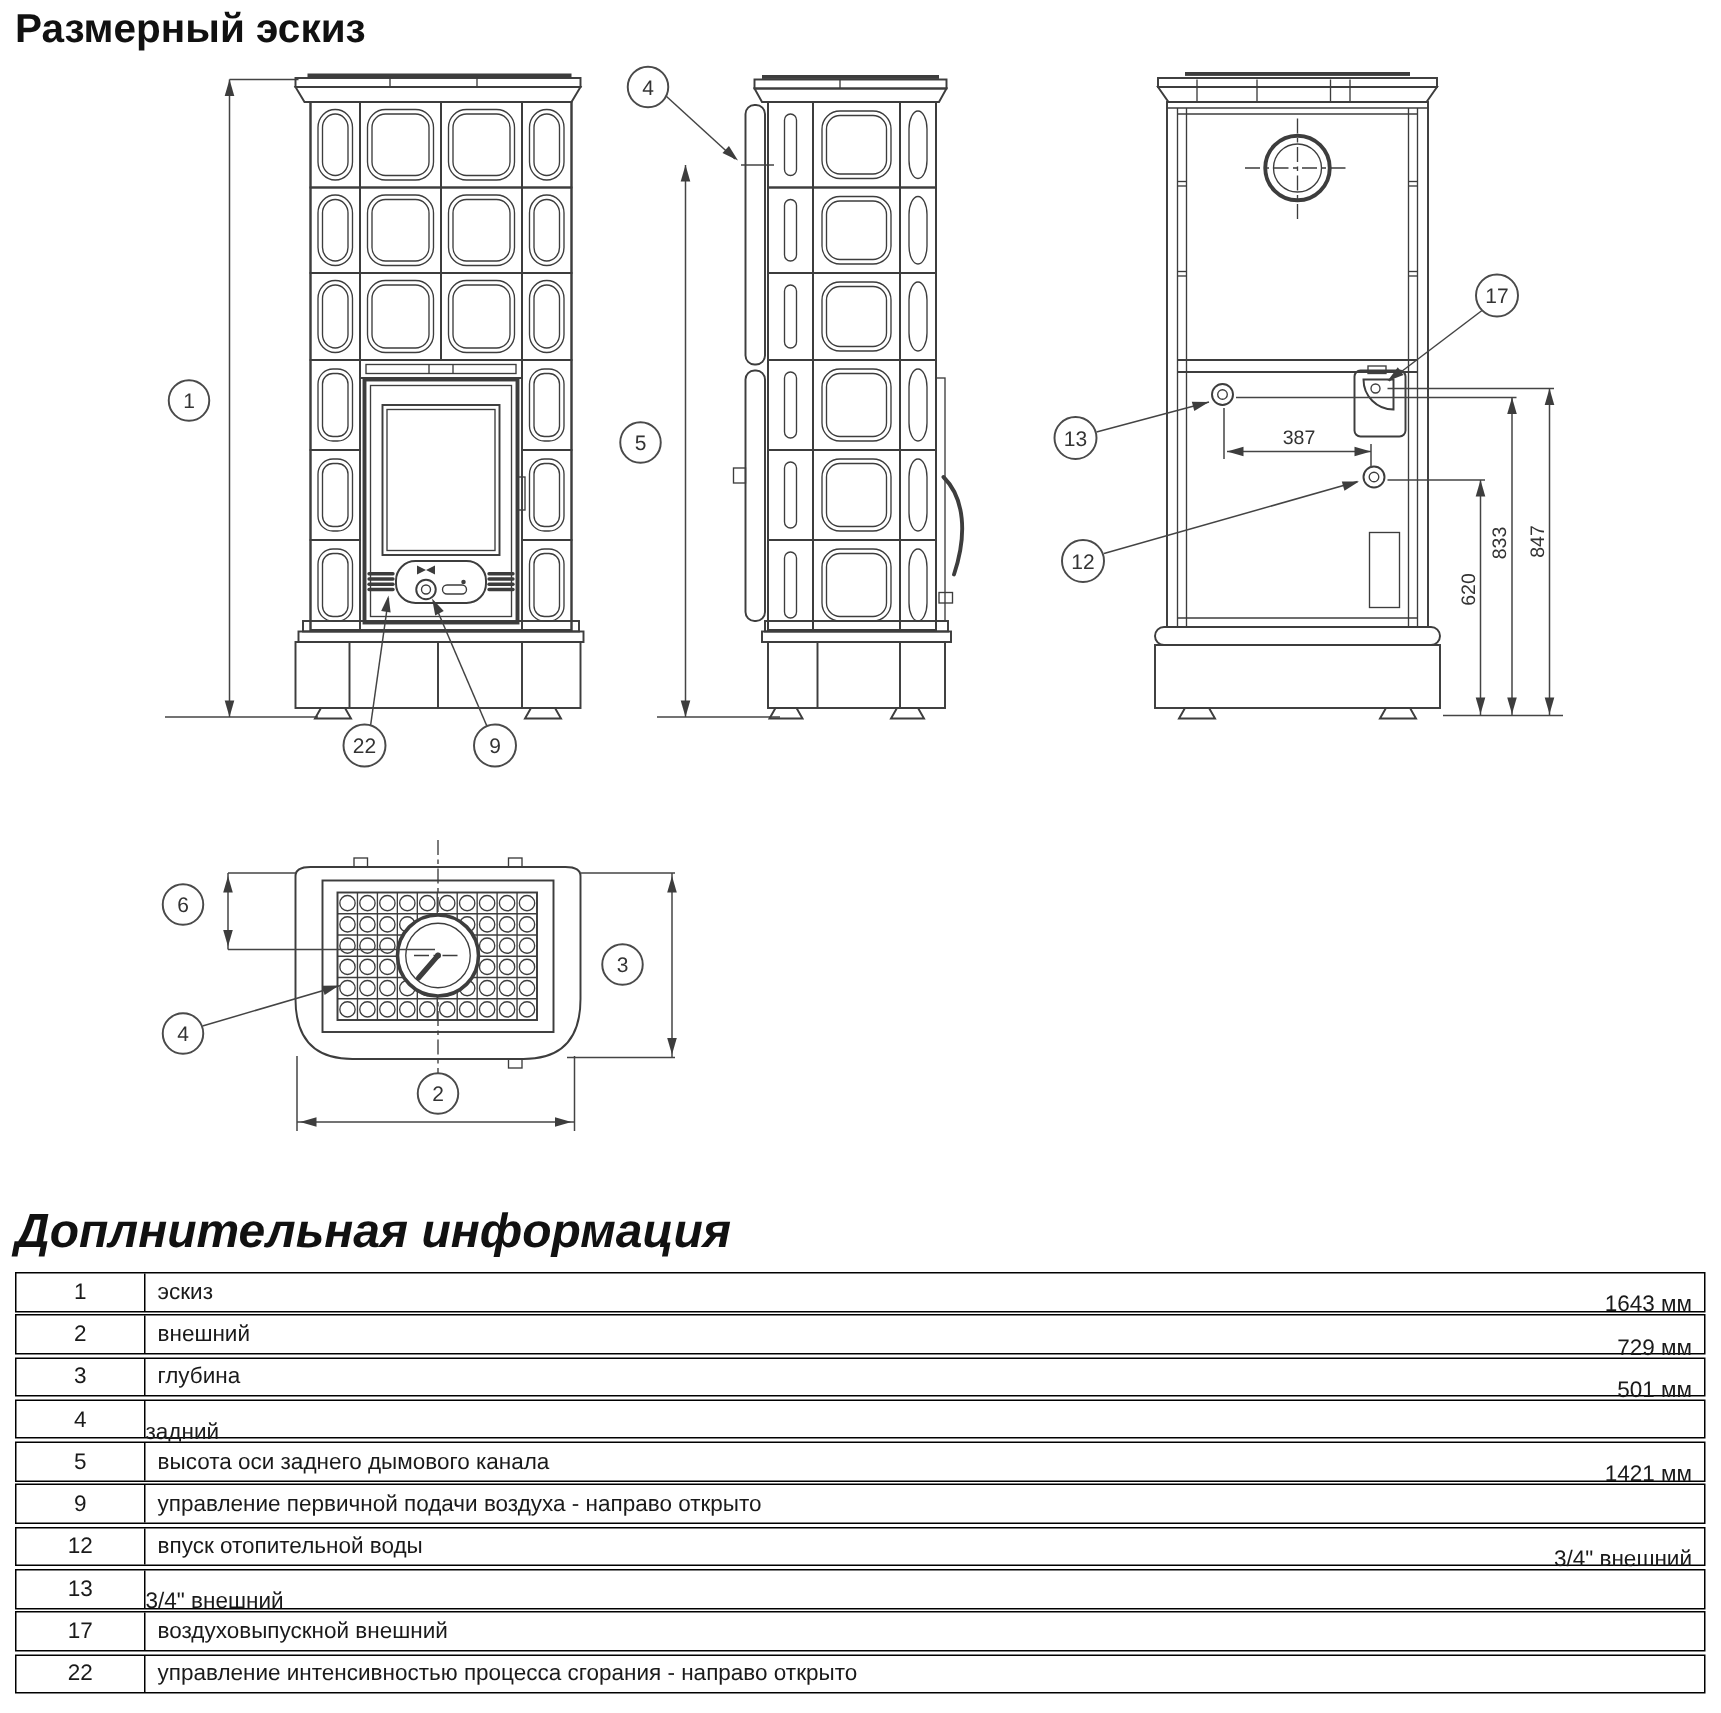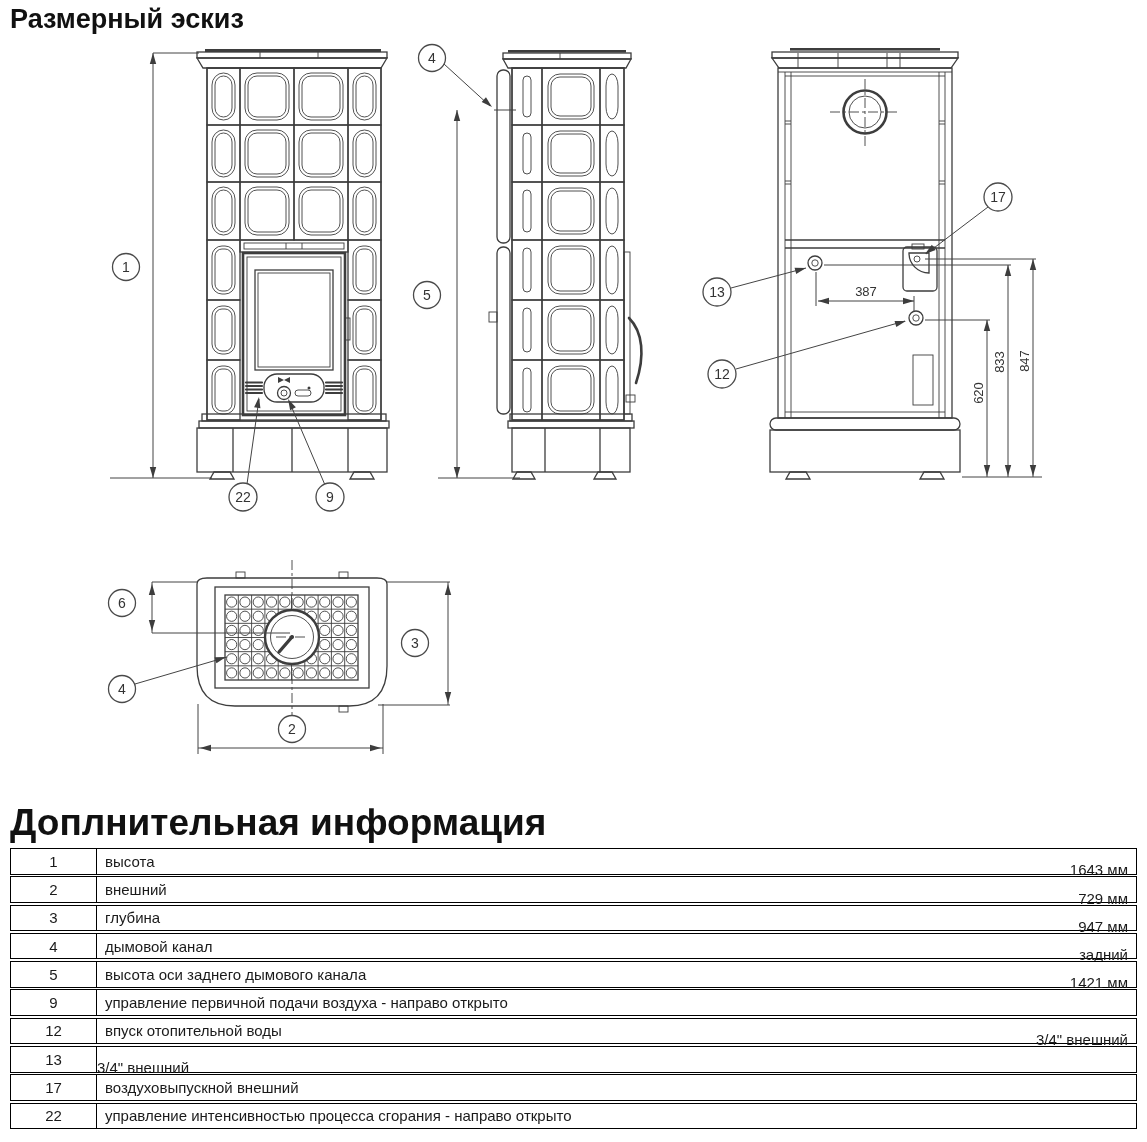--- a/index.html
+++ b/index.html
@@ -1,19 +1,19 @@
 <!DOCTYPE html>
 <html><head>
 <meta charset="utf-8">
 <style>
   html,body{margin:0;padding:0;background:#fff;}
   .page{position:relative;width:1147px;height:1142px;background:#fff;overflow:hidden;
         font-family:"Liberation Sans",sans-serif;color:#1a1a1a;}
   .h1{position:absolute;left:10px;top:4px;font-size:27px;font-weight:bold;color:#111;}
-  .h2{position:absolute;left:10px;top:802px;font-size:37px;font-weight:bold;color:#111;}
+  .h2{position:absolute;left:10px;top:802px;font-size:32px;font-weight:bold;color:#111;font-style:italic;}
   .drawing{position:absolute;left:0;top:0;}
 
   
   .ln{fill:none;stroke:#3d3d3d;stroke-width:1.3;}
   .thin{stroke-width:0.9;}
   .thick{stroke-width:2.6;}
   .dim{fill:none;stroke:#444;stroke-width:1;}
   .dark{fill:#3d3d3d;stroke:none;}
   .dot{fill:#fff;stroke:#3d3d3d;stroke-width:0.9;}
   .co{fill:#fff;stroke:#4a4a4a;stroke-width:1.3;}
@@ -524,36 +524,35 @@
         <polygon points="0,0 -11,3.2 -11,-3.2" transform="translate(259,397) rotate(-81)" fill="#3d3d3d"></polygon>
         <polygon points="0,0 -11,3.2 -11,-3.2" transform="translate(288,399) rotate(-117)" fill="#3d3d3d"></polygon>
       </g>
   </svg>
 
   <div class="h2">Доплнительная информация</div>
 
   <div class="itable">
     <div class="trow">
       <div class="tnum">1</div>
-      <div class="tdesc">высота</div>
+      <div class="tdesc">эскиз</div>
       <div class="tval">1643 мм</div>
     </div>
     <div class="trow">
       <div class="tnum">2</div>
       <div class="tdesc">внешний</div>
       <div class="tval">729 мм</div>
     </div>
     <div class="trow">
       <div class="tnum">3</div>
       <div class="tdesc">глубина</div>
-      <div class="tval">947 мм</div>
+      <div class="tval">501 мм</div>
     </div>
     <div class="trow">
       <div class="tnum">4</div>
-      <div class="tdesc">дымовой канал</div>
       <div class="tval">задний</div>
     </div>
     <div class="trow">
       <div class="tnum">5</div>
       <div class="tdesc">высота оси заднего дымового канала</div>
       <div class="tval">1421 мм</div>
     </div>
     <div class="trow">
       <div class="tnum">9</div>
       <div class="tdesc">управление первичной подачи воздуха - направо открыто</div>

